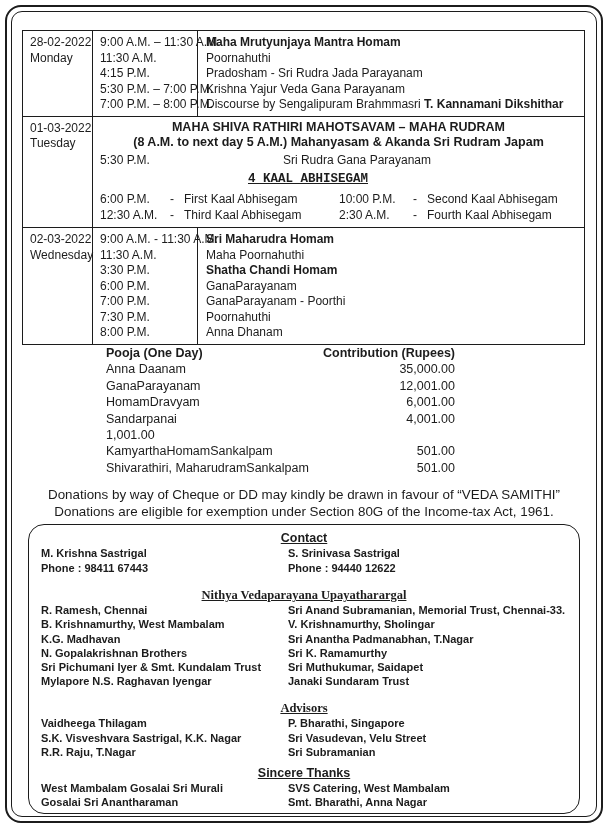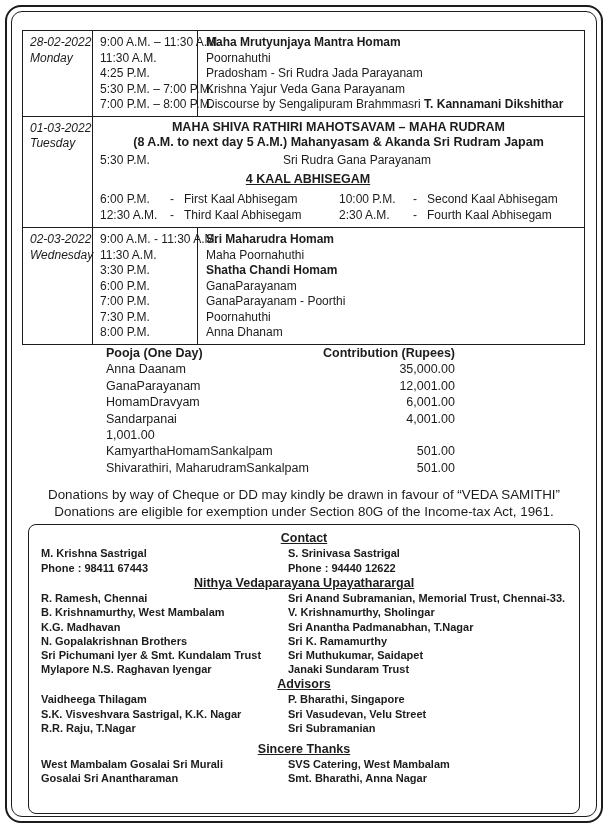--- a/index.html
+++ b/index.html
@@ -14,75 +14,75 @@
   
   .f1 { left:5px; top:5px; width:598px; height:818px;
         border:2.6px solid #1c1c1c; border-radius:16px; }
   .f2 { left:11px; top:11px; width:586px; height:806px;
         border:1.5px solid #1c1c1c; border-radius:11px; }
 
   
   .tbl { left:22px; top:30px; width:563px; border:1.6px solid #1c1c1c; background:#fff; }
   .trow { display:flex; }
   .trow + .trow { border-top:1.6px solid #1c1c1c; }
-  .c-date { width:70px; flex:none; border-right:1.6px solid #1c1c1c; padding:4px 2px 3px 7px;font-style:italic; }
+  .c-date { width:70px; flex:none; border-right:1.6px solid #1c1c1c; padding:4px 2px 3px 7px; }
   .c-times { width:105px; flex:none; border-right:1.6px solid #1c1c1c; padding:4px 0 3px 7px; }
   .c-events { flex:1; padding:4px 6px 3px 8px; }
   .ln { font-size:12px; line-height:15.5px; white-space:nowrap; }
   .b { font-weight:bold; }
 
   
   .r2 { flex:1; padding:3px 0 4px 0; }
   .r2-title { font-weight:bold; font-size:12.5px; line-height:15.5px; text-align:center; }
   .r2-entry { display:flex; margin-top:2px; }
   .r2-entry .t { width:105px; flex:none; padding-left:7px; }
   .r2-entry .e { width:233px; text-align:right; }
   .r2-sub { width:430px; text-align:center; font-weight:bold; font-size:12.5px;
-            line-height:16px; margin-top:3px; }
+            line-height:16px; margin-top:3px;font-family:Liberation Mono, monospace; }
   .r2-sub span { text-decoration:underline; }
   .kaal { display:grid; grid-template-columns:70px 14px 155px 74px 14px auto;
           padding-left:7px; margin-top:5px; row-gap:0; }
 
   
   .pooja { left:94px; top:345px; width:361px; }
   .prow { display:flex; justify-content:space-between; font-size:12.5px; line-height:16.4px;padding-left:12px; }
   .phead { font-weight:bold; }
 
   
   .don { left:0; top:487px; width:608px; text-align:center;
          font-size:13.4px; line-height:16.6px; }
 
   
   .bbox { left:28px; top:524px; width:552px; height:290px;
-          border:1.6px solid #1c1c1c; border-radius:8px; padding:6px 12px 0 12px; }
+          border:1.6px solid #1c1c1c; border-radius:16px; padding:6px 12px 0 12px; }
   .bhead { text-align:center; font-size:12.5px; line-height:15px; }
   .bhead span { font-weight:bold; text-decoration:underline; }
   .cols { display:grid; grid-template-columns:247px 1fr; }
   .cols div { font-size:11px; line-height:14.2px; white-space:nowrap;font-weight:bold; }
   .contact-lines div { line-height:14.6px; }
-  .mt13 { margin-top:1px; }
+  .mt13 { margin-top:13px;font-family:Liberation Serif, serif; }
   .mt7 { margin-top:7px; }
 </style>
 </head>
 <body>
 
 <div class="abs f1"></div>
 <div class="abs f2"></div>
 
 <div class="abs tbl">
 
   <div class="trow">
     <div class="c-date">
       <div class="ln">28-02-2022</div>
       <div class="ln">Monday</div>
     </div>
     <div class="c-times">
       <div class="ln">9:00 A.M. – 11:30 A.M.</div>
       <div class="ln">11:30 A.M.</div>
-      <div class="ln">4:25 P.M.</div>
+      <div class="ln">4:15 P.M.</div>
       <div class="ln">5:30 P.M. – 7:00 P.M.</div>
       <div class="ln">7:00 P.M. – 8:00 P.M.</div>
     </div>
     <div class="c-events">
       <div class="ln b">Maha Mrutyunjaya Mantra Homam</div>
       <div class="ln">Poornahuthi</div>
       <div class="ln">Pradosham - Sri Rudra Jada Parayanam</div>
       <div class="ln">Krishna Yajur Veda Gana Parayanam</div>
       <div class="ln"><span>Discourse by Sengalipuram Brahmmasri </span><span class="b">T. Kannamani Dikshithar</span></div>
     </div>

